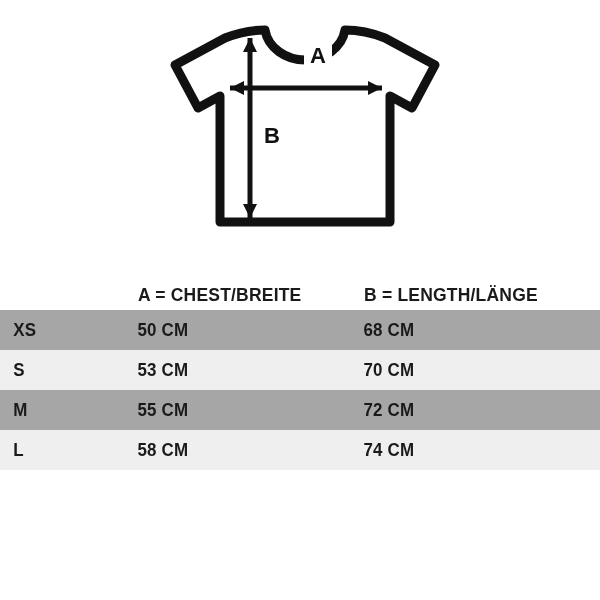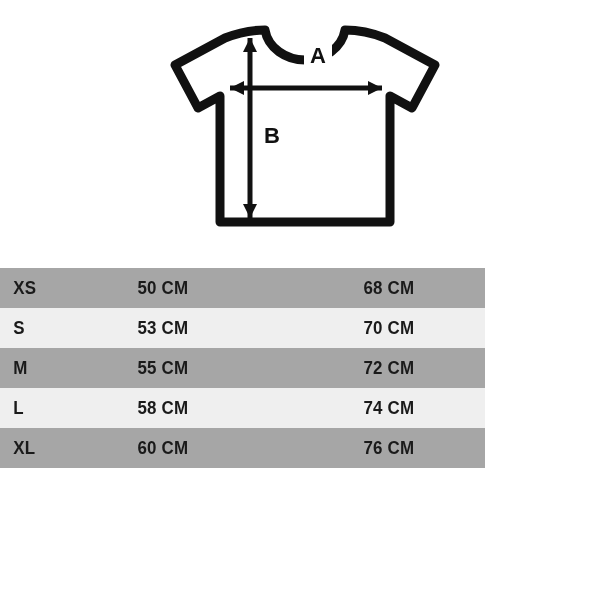--- a/index.html
+++ b/index.html
@@ -62,21 +62,21 @@
     font-weight: bold;
     letter-spacing: 0.2px;
     white-space: nowrap;
     font-stretch: condensed;
     transform: scaleX(0.94);
     transform-origin: left center;
   }
 
   
   .table {
-    width: 485px;
+    width: 600px;
     border-radius: 12px;
   }
   .row {
     display: flex;
     align-items: center;
     height: 40px;
     box-sizing: border-box;
   }
   .row.shade-dark { background: #a6a6a6; }
   .row.shade-light { background: #efefef; }
@@ -153,20 +153,31 @@
       <polygon points="160,218 153,204 167,204" fill="#111111"></polygon>
 
       <rect x="214" y="40" width="28" height="30" fill="#ffffff"></rect>
       <text class="measure-letter" x="228" y="63" text-anchor="middle">A</text>
 
       <rect x="168" y="120" width="28" height="30" fill="#ffffff"></rect>
       <text class="measure-letter" x="182" y="143" text-anchor="middle">B</text>
     </svg>
   </div>
 
+  <div class="header-row">
+    <div class="col-size">
+      <span class="header-label"></span>
+    </div>
+    <div class="col-a align-a">
+      <span class="header-label">A = CHEST/BREITE</span>
+    </div>
+    <div class="col-b align-b">
+      <span class="header-label">B = LENGTH/LÄNGE</span>
+    </div>
+  </div>
 
   <div class="table">
 
     <div class="row shade-dark">
       <div class="cell cell-size">XS</div>
       <div class="cell cell-a align-a">50 CM</div>
       <div class="cell cell-b align-b">68 CM</div>
     </div>
 
     <div class="row shade-light">
@@ -180,22 +191,17 @@
       <div class="cell cell-a align-a">55 CM</div>
       <div class="cell cell-b align-b">72 CM</div>
     </div>
 
     <div class="row shade-light">
       <div class="cell cell-size">L</div>
       <div class="cell cell-a align-a">58 CM</div>
       <div class="cell cell-b align-b">74 CM</div>
     </div>
 
-    <div class="row shade-dark">
-      <div class="cell cell-size">XL</div>
-      <div class="cell cell-a align-a">60 CM</div>
-      <div class="cell cell-b align-b">76 CM</div>
-    </div>
 
 
   </div>
 
 </div>
 
 </body></html>

